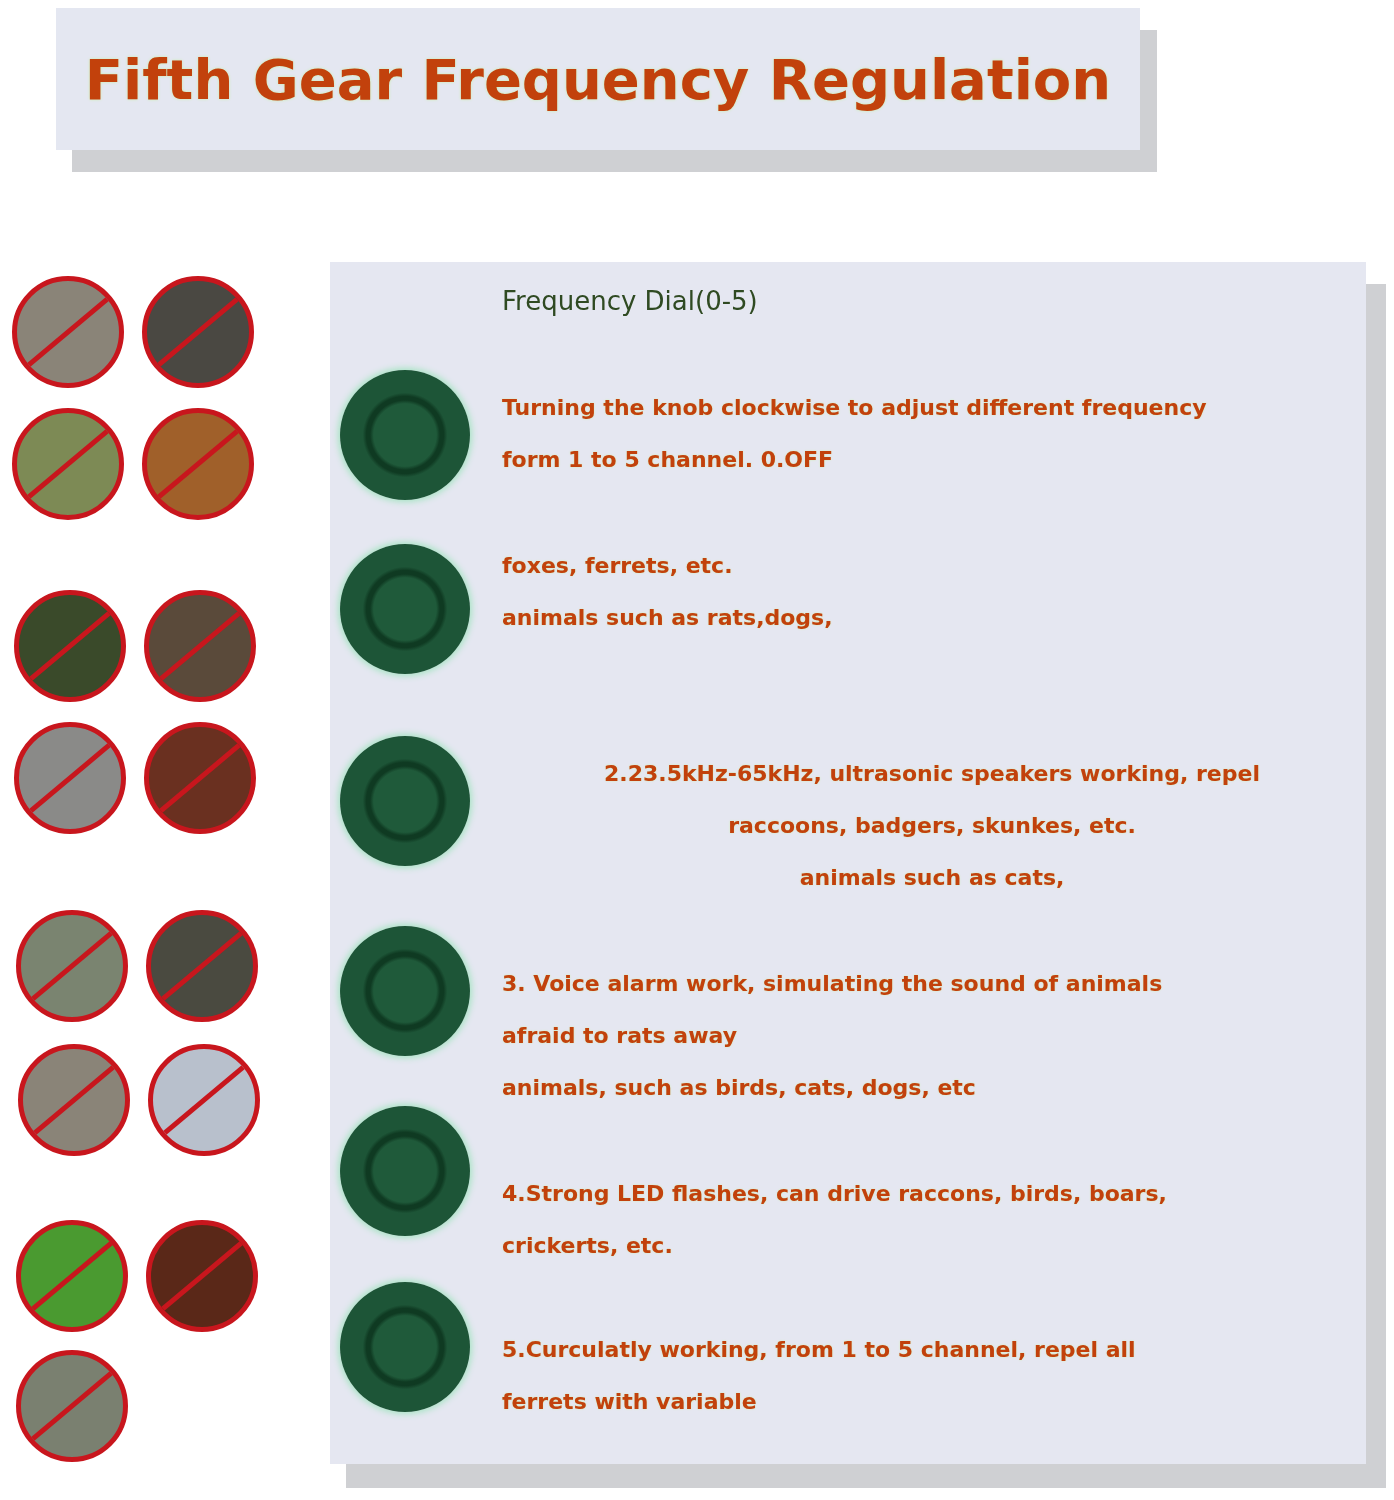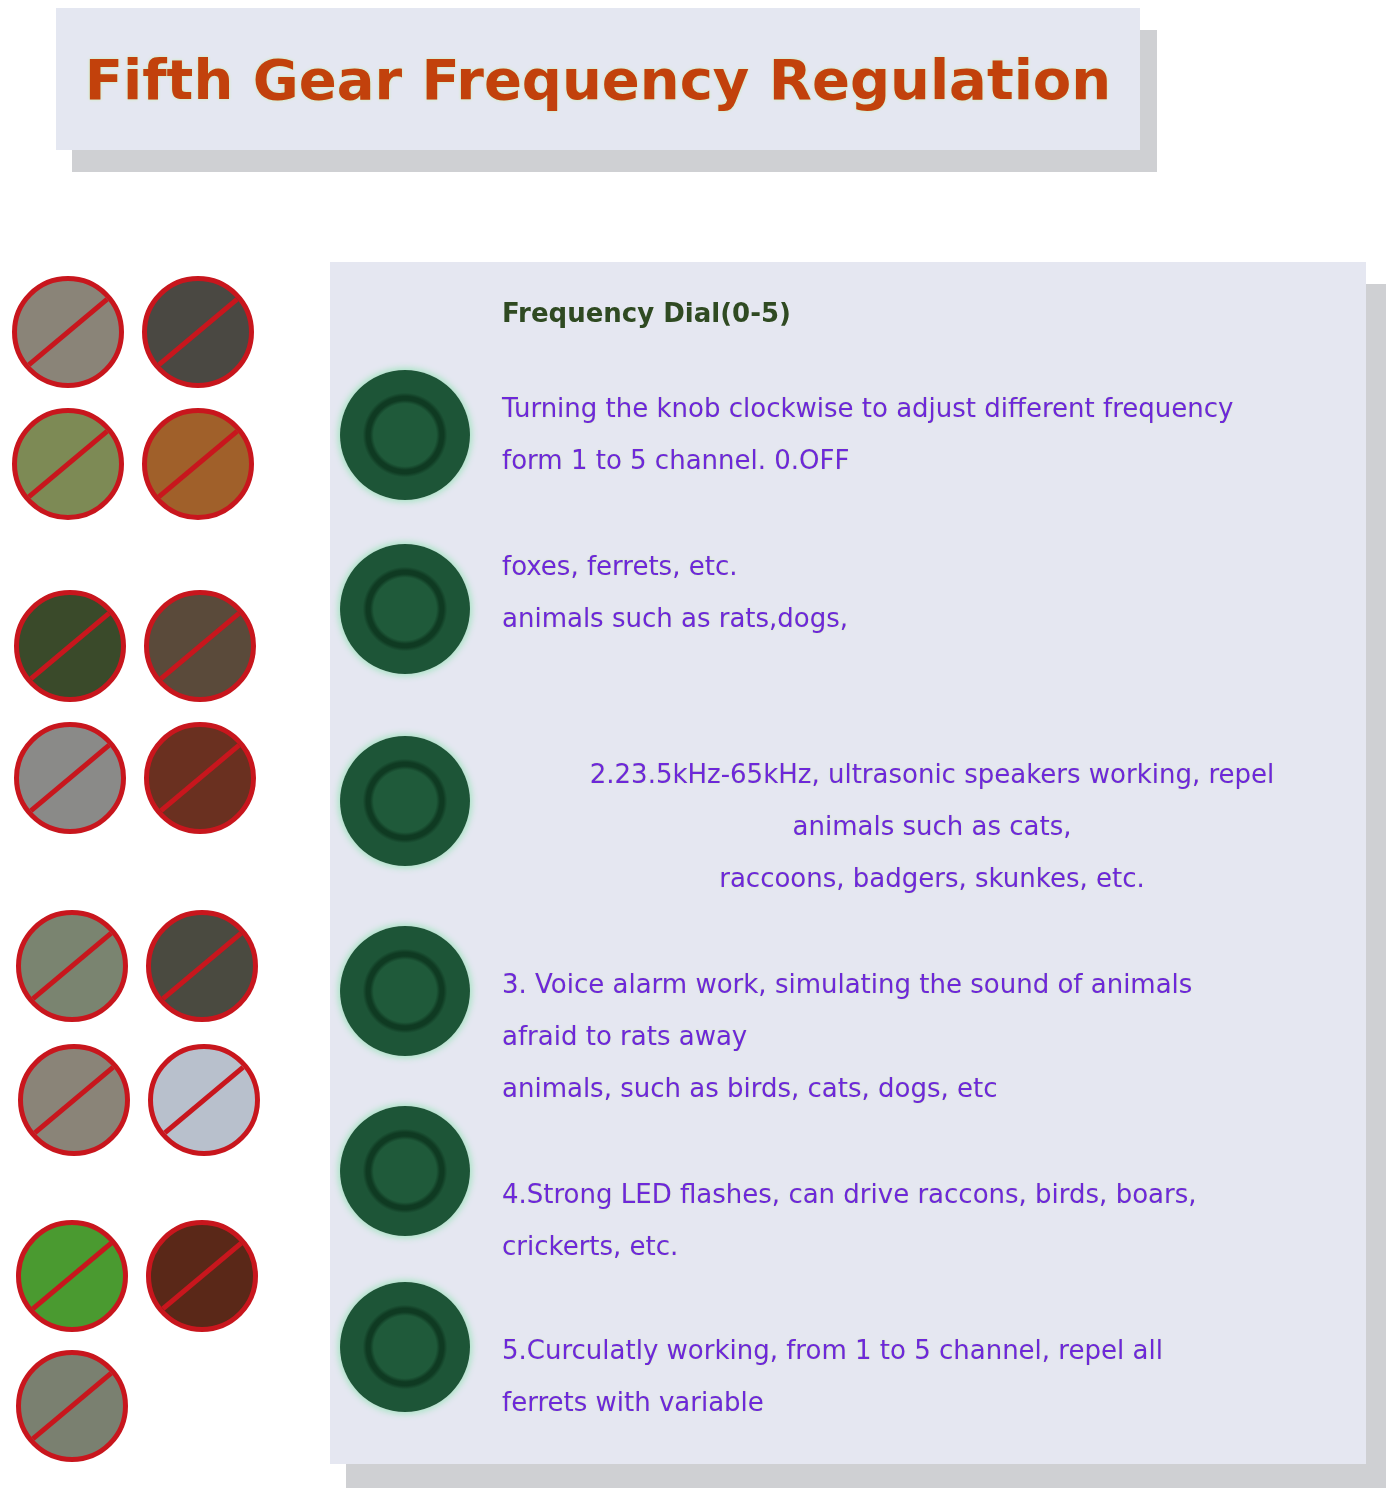--- a/index.html
+++ b/index.html
@@ -26,35 +26,34 @@
   .panel-shadow {
     position:absolute; left:346px; top:284px; width:1040px; height:1204px;
     background:#cfd0d3;
   }
   .panel {
     position:absolute; left:330px; top:262px; width:1036px; height:1202px;
     background:#e5e7f1;
   }
   .dial-label {
     position:absolute; left:172px; top:24px;
-    font-size:26px; font-weight:bold; color:#2f4a22;
+    font-size:26px; font-weight:normal; color:#2f4a22;
     white-space:nowrap;
-    margin-top:12px;
   }
   .item {
     position:absolute; left:0; width:1036px;
   }
   .knob {
     position:absolute; left:10px; width:130px; height:130px; border-radius:50%;
     background:radial-gradient(circle at 50% 50%, #1f5a3a 0%, #1f5a3a 34%, #0f3a22 38%, #0f3a22 42%, #1d5537 46%, #1d5537 92%, #123d26 100%);
     box-shadow:0 0 6px 2px #a8e4c4;
   }
   .item-text {
     position:absolute; left:172px; width:860px;
-    font-size:26px; font-weight:normal; color:#6d28d9;
+    font-size:22px; font-weight:bold; color:#c2410c;
     line-height:52px; text-shadow:0 0 2px #d0f0b0;
   }
   .item-text span { display:block; white-space:nowrap; }
   .animal {
     position:absolute; width:112px; height:112px; border-radius:50%;
     border:5px solid #c8161d; box-sizing:border-box; overflow:hidden;
   }
   .animal::after {
     content:""; position:absolute; left:50%; top:50%;
     width:140%; height:5px; background:#c8161d;
@@ -105,22 +104,22 @@
     <div class="item-text" style="top:-4px;">
       <span>foxes, ferrets, etc.</span>
       <span>animals such as rats,dogs,</span>
     </div>
   </div>
 
   <div class="item" style="top:474px;">
     <div class="knob" style="top:0px;"></div>
     <div class="item-text" style="top:12px;text-align:center;">
       <span>2.23.5kHz-65kHz, ultrasonic speakers working, repel</span>
+      <span>raccoons, badgers, skunkes, etc.</span>
       <span>animals such as cats,</span>
-      <span>raccoons, badgers, skunkes, etc.</span>
     </div>
   </div>
 
   <div class="item" style="top:664px;">
     <div class="knob" style="top:0px;"></div>
     <div class="item-text" style="top:32px;">
       <span>3. Voice alarm work, simulating the sound of animals</span>
       <span>afraid to rats away</span>
       <span>animals, such as birds, cats, dogs, etc</span>
     </div>

